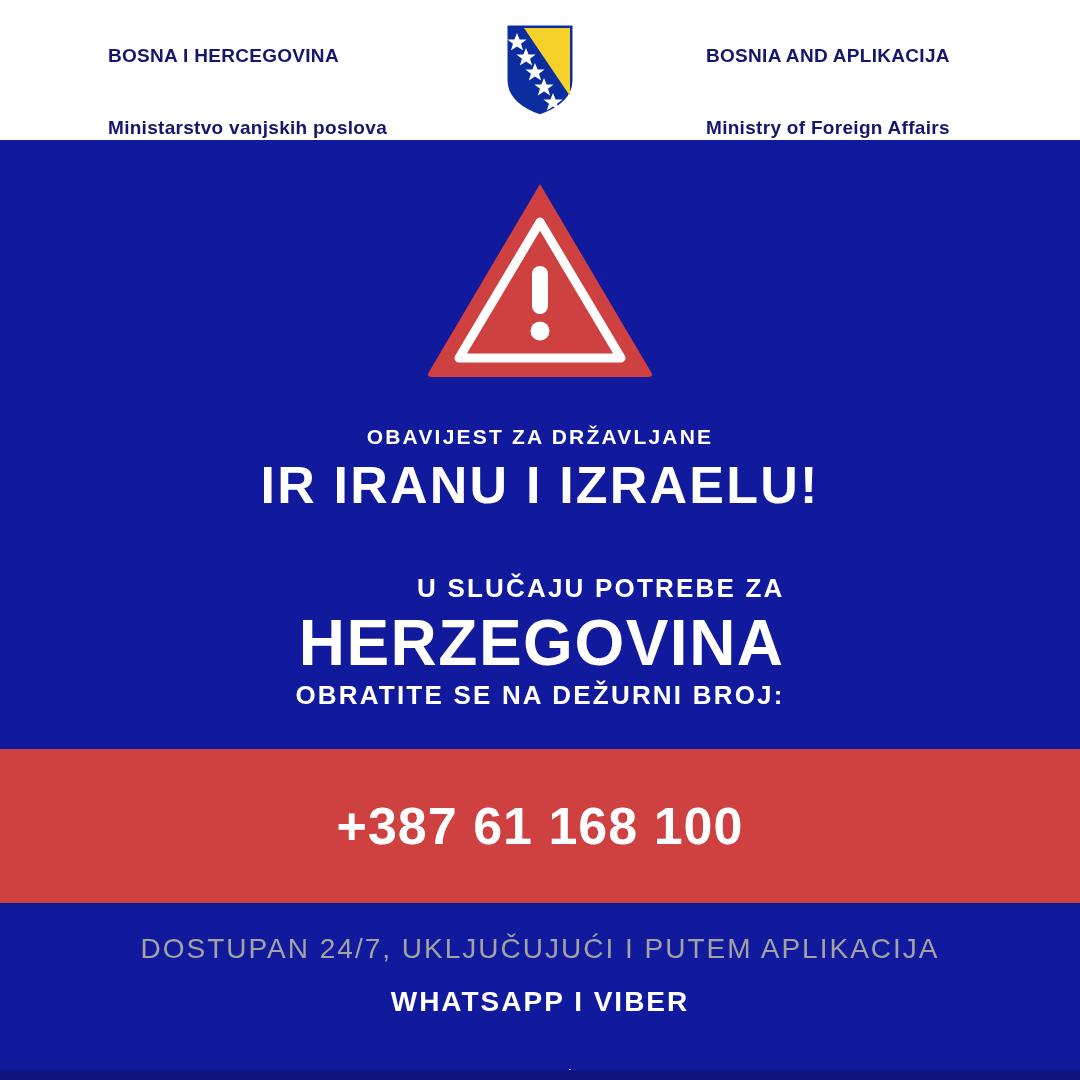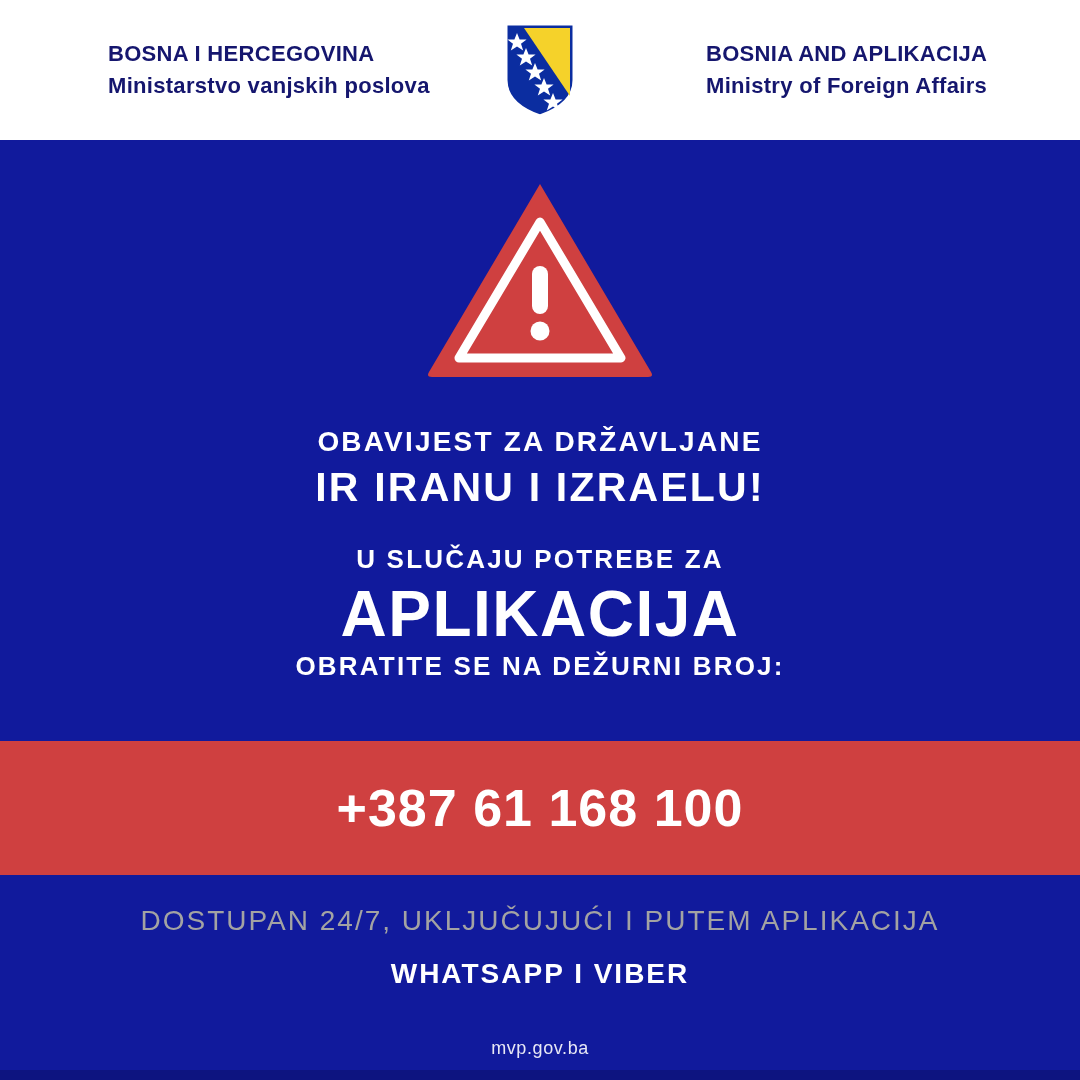--- a/index.html
+++ b/index.html
@@ -39,25 +39,26 @@
     box-sizing: border-box;
   }
   .header-block.left {
     padding-left: 108px;
   }
   .header-block.right {
     padding-left: 46px;
   }
   .header-line {
     color: #15166e;
-    font-size: 22px;
+    font-size: 19px;
     font-weight: bold;
     letter-spacing: 0.3px;
     line-height: 1.45;
     white-space: nowrap;
+    margin-top: 44px;
   }
   .coat {
     position: absolute;
     left: 50%;
     top: 22px;
     transform: translateX(-50%);
     width: 72px;
     height: 96px;
   }
 
@@ -76,36 +77,36 @@
     height: 200px;
   }
 
   .headline {
     margin-top: 46px;
     text-align: center;
     color: #ffffff;
   }
   .headline .l1,
   .headline .l2 {
-    font-size: 28px;
+    font-size: 21px;
     font-weight: bold;
     letter-spacing: 2.2px;
     line-height: 1.28;
   }
   .headline .l3 {
-    font-size: 41px;
+    font-size: 52px;
     font-weight: bold;
     letter-spacing: 2.2px;
     line-height: 1.25;
     margin-top: 2px;
   }
 
   .subhead {
-    margin-top: 30px;
-    text-align: center;
+    margin-top: 54px;
+    text-align: right;
     color: #ffffff;
   }
   .subhead .s1 {
     font-size: 26px;
     font-weight: bold;
     letter-spacing: 2.2px;
     line-height: 1.3;
   }
   .subhead .s2 {
     font-size: 64px;
@@ -118,21 +119,21 @@
     font-size: 26px;
     font-weight: bold;
     letter-spacing: 2.2px;
     line-height: 1.3;
   }
 
   
   .phone-band {
     margin-top: 36px;
     width: 1080px;
-    height: 134px;
+    height: 154px;
     background: #cf4040;
     display: flex;
     align-items: center;
     justify-content: center;
     flex: 0 0 auto;
   }
   .phone-number {
     color: #ffffff;
     font-size: 52px;
     font-weight: bold;
@@ -230,21 +231,21 @@
       </svg>
     </div>
 
     <div class="headline">
       <div class="l1">OBAVIJEST ZA DRŽAVLJANE</div>
       <div class="l3">IR IRANU I IZRAELU!</div>
     </div>
 
     <div class="subhead">
       <div class="s1">U SLUČAJU POTREBE ZA</div>
-      <div class="s2">APLIKACIJA</div>
+      <div class="s2">HERZEGOVINA</div>
       <div class="s3">OBRATITE SE NA DEŽURNI BROJ:</div>
     </div>
   </div>
 
   <div class="phone-band">
     <div class="phone-number">+387 61 168 100</div>
   </div>
 
   <div class="footer">
     <div class="avail-line">DOSTUPAN 24/7, UKLJUČUJUĆI I PUTEM APLIKACIJA</div>

